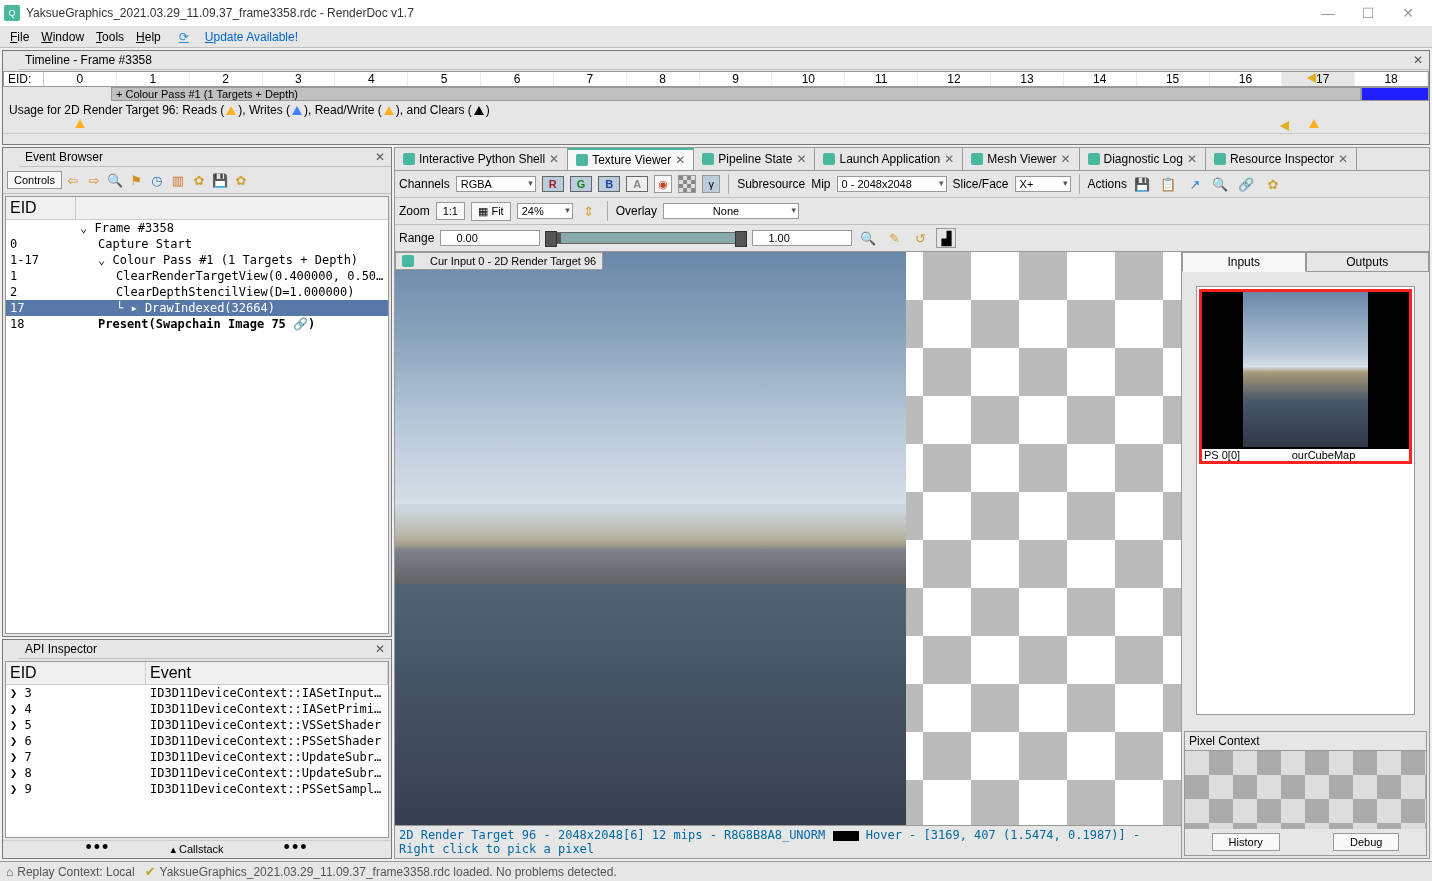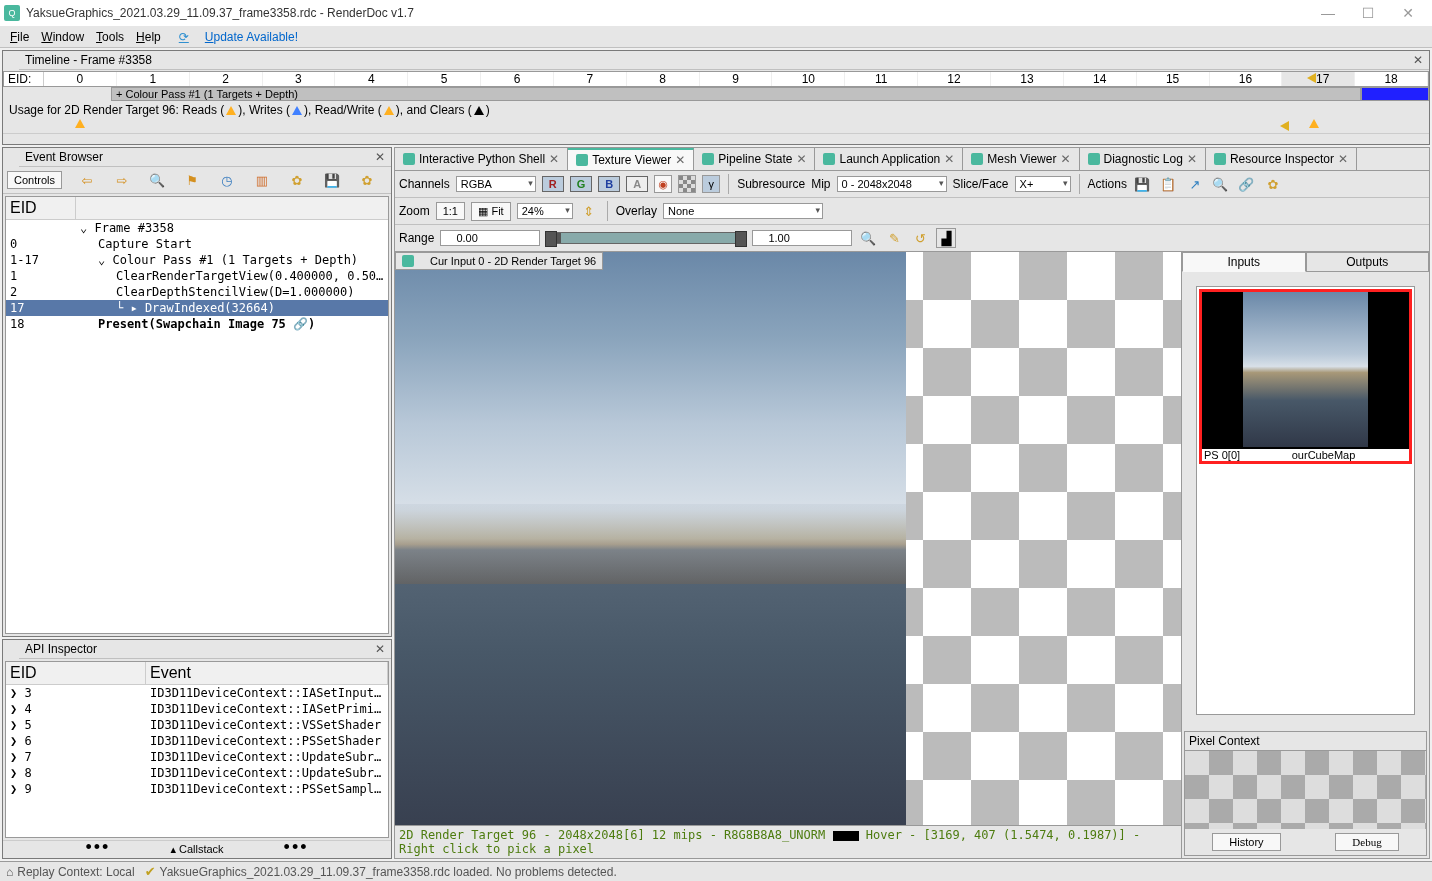--- a/index.html
+++ b/index.html
@@ -62,21 +62,21 @@
 .cp-last { width:68px; background:#2020ff; border:1px solid #999;}
 .usage-row { padding: 2px 6px; font-size:12px; display:flex; align-items:center; gap:2px;}
 .tri { display:inline-block; width:0;height:0;border-left:5px solid transparent;border-right:5px solid transparent; }
 .tri.orange { border-bottom: 9px solid #ffb020; }
 .tri.blue { border-bottom: 9px solid #4080ff; }
 .tri.black { border-bottom: 9px solid #000; }
 .marker-row { height:14px; position:relative; }
 .main-area { display:flex; flex:1; overflow:hidden; margin:0 2px 2px 2px; gap:2px; }
 .left-col { width: 390px; display:flex; flex-direction:column; gap:2px; }
 .panel { border:1px solid #7a7a7a; background:#e6e6e6; display:flex; flex-direction:column; }
-.toolbar { padding:3px 4px; display:flex; align-items:center; gap:15px; border-bottom:1px solid #c0c0c0; }
+.toolbar { padding:3px 4px; display:flex; align-items:center; gap:1px; border-bottom:1px solid #c0c0c0; }
 .btn { border:1px solid #999; background:#f8f8f8; padding:2px 6px; font-size:11px; cursor:pointer; }
 .icon-btn { width:20px; height:20px; border:1px solid transparent; display:flex; align-items:center; justify-content:center; font-size:13px; }
 .table { flex:1; overflow:auto; background:#fff; border:1px solid #999; margin:2px; }
 .thead { display:flex; background:#f0f0f0; border-bottom:1px solid #ccc; font-size:16px; position:sticky; top:0;}
 .th { padding:2px 4px; border-right:1px solid #ccc; }
 .th.eid { width:70px; }
 .th.name { flex:1; }
 .trow { display:flex; font-size:12px; padding:1px 0; font-family: "Consolas", monospace;}
 .trow.sel { background:#5878a8; color:#fff; }
 .td-eid { width:70px; padding:0 4px; }
@@ -124,21 +124,21 @@
   position:absolute; left:0; top:0; width:65%; height:100%;
   background: linear-gradient(to bottom,
     #6a88a8 0%, #8aa4bc 15%, #b8c8d8 30%, #d8e0e8 45%,
     #c0b898 50%, #a89878 51%,
     #586878 52%, #485868 70%, #384050 100%);
 }
 .sky-render::after {
   content:""; position:absolute; left:0; right:0; top:44%; height:14%;
   background: linear-gradient(to bottom, rgba(200,210,220,0.6), rgba(120,100,80,0.4));
 }
-.status-line { font-size:12px; padding:2px 4px; background:#e6e6e6; border-top:1px solid #999; font-family:"Consolas",monospace; color:#4d7c0f;}
+.status-line { font-size:12px; padding:2px 4px; background:#e6e6e6; border-top:1px solid #999; font-family:"Consolas",monospace; color:#0369a1;}
 .right-sidebar { width:248px; display:flex; flex-direction:column; border-left:1px solid #999; background:#e6e6e6;}
 .io-tabs { display:flex; }
 .io-tab { flex:1; text-align:center; padding:2px; border:1px solid #999; background:#e6e6e6; font-size:12px;}
 .io-tab.active { background:#f8f8f8; border-bottom:1px solid #f8f8f8;}
 .thumb-panel { flex:1; background:#fff; border:1px solid #999; margin:14px; position:relative; padding:2px;}
 .thumb-box { border:3px solid #ff2020; height:175px; background:#000; position:relative;}
 .thumb-sky { position:absolute; left:20%; right:20%; top:0; bottom:14px;
   background: linear-gradient(to bottom,#6a88a8 0%,#b8c8d8 40%,#d8e0e8 48%,#a89878 52%,#485868 70%,#303848 100%);}
 .thumb-label { position:absolute; bottom:0; left:0; right:0; background:#fff; font-size:11px; padding:0 2px; display:flex; }
 .pixel-context { border:1px solid #999; margin:2px;}
@@ -413,21 +413,21 @@
         <span class="icon-btn" style="color:#d0a030;">✿</span>
       </div>
       <div class="tb-row">
         <span class="lbl">Zoom</span>
         <span class="btn">1:1</span>
         <span class="btn">▦ <span>Fit</span></span>
         <span class="combo" style="width:56px;">24%</span>
         <span class="icon-btn" style="color:#d0a030;">⇕</span>
         <span class="sep"></span>
         <span class="lbl">Overlay</span>
-        <span class="combo" style="width:160px;">None</span>
+        <span class="combo" style="width:136px;text-align:center;">None</span>
       </div>
       <div class="tb-row" style="border-bottom:none;">
         <span class="lbl">Range</span>
         <input class="val" value="0.00" style="">
         <div class="range-slider"></div>
         <input class="val" value="1.00" style="">
         <span class="icon-btn" style="color:#d0a030;">🔍</span>
         <span class="icon-btn" style="color:#d0a030;">✎</span>
         <span class="icon-btn" style="color:#d0a030;">↺</span>
         <span class="icon-btn" style="border:1px solid #999;">▟</span>
@@ -463,21 +463,21 @@
               <span style="flex:0 0 auto;">PS 0[0]</span>
               <span style="flex:1;text-align:center;">ourCubeMap</span>
             </div>
           </div>
         </div>
         <div class="pixel-context">
           <div class="pc-title">Pixel Context</div>
           <div class="pc-grid"></div>
           <div class="pc-buttons">
             <span class="btn" style="padding:2px 16px;">History</span>
-            <span class="btn" style="padding:2px 16px;font-family:Liberation Serif, serif;">Debug</span>
+            <span class="btn" style="padding:2px 16px;">Debug</span>
           </div>
         </div>
       </div>
     </div>
   </div>
 </div>
 
 <div class="statusbar">
   <div class="status-seg">
     <span>⌂</span>

